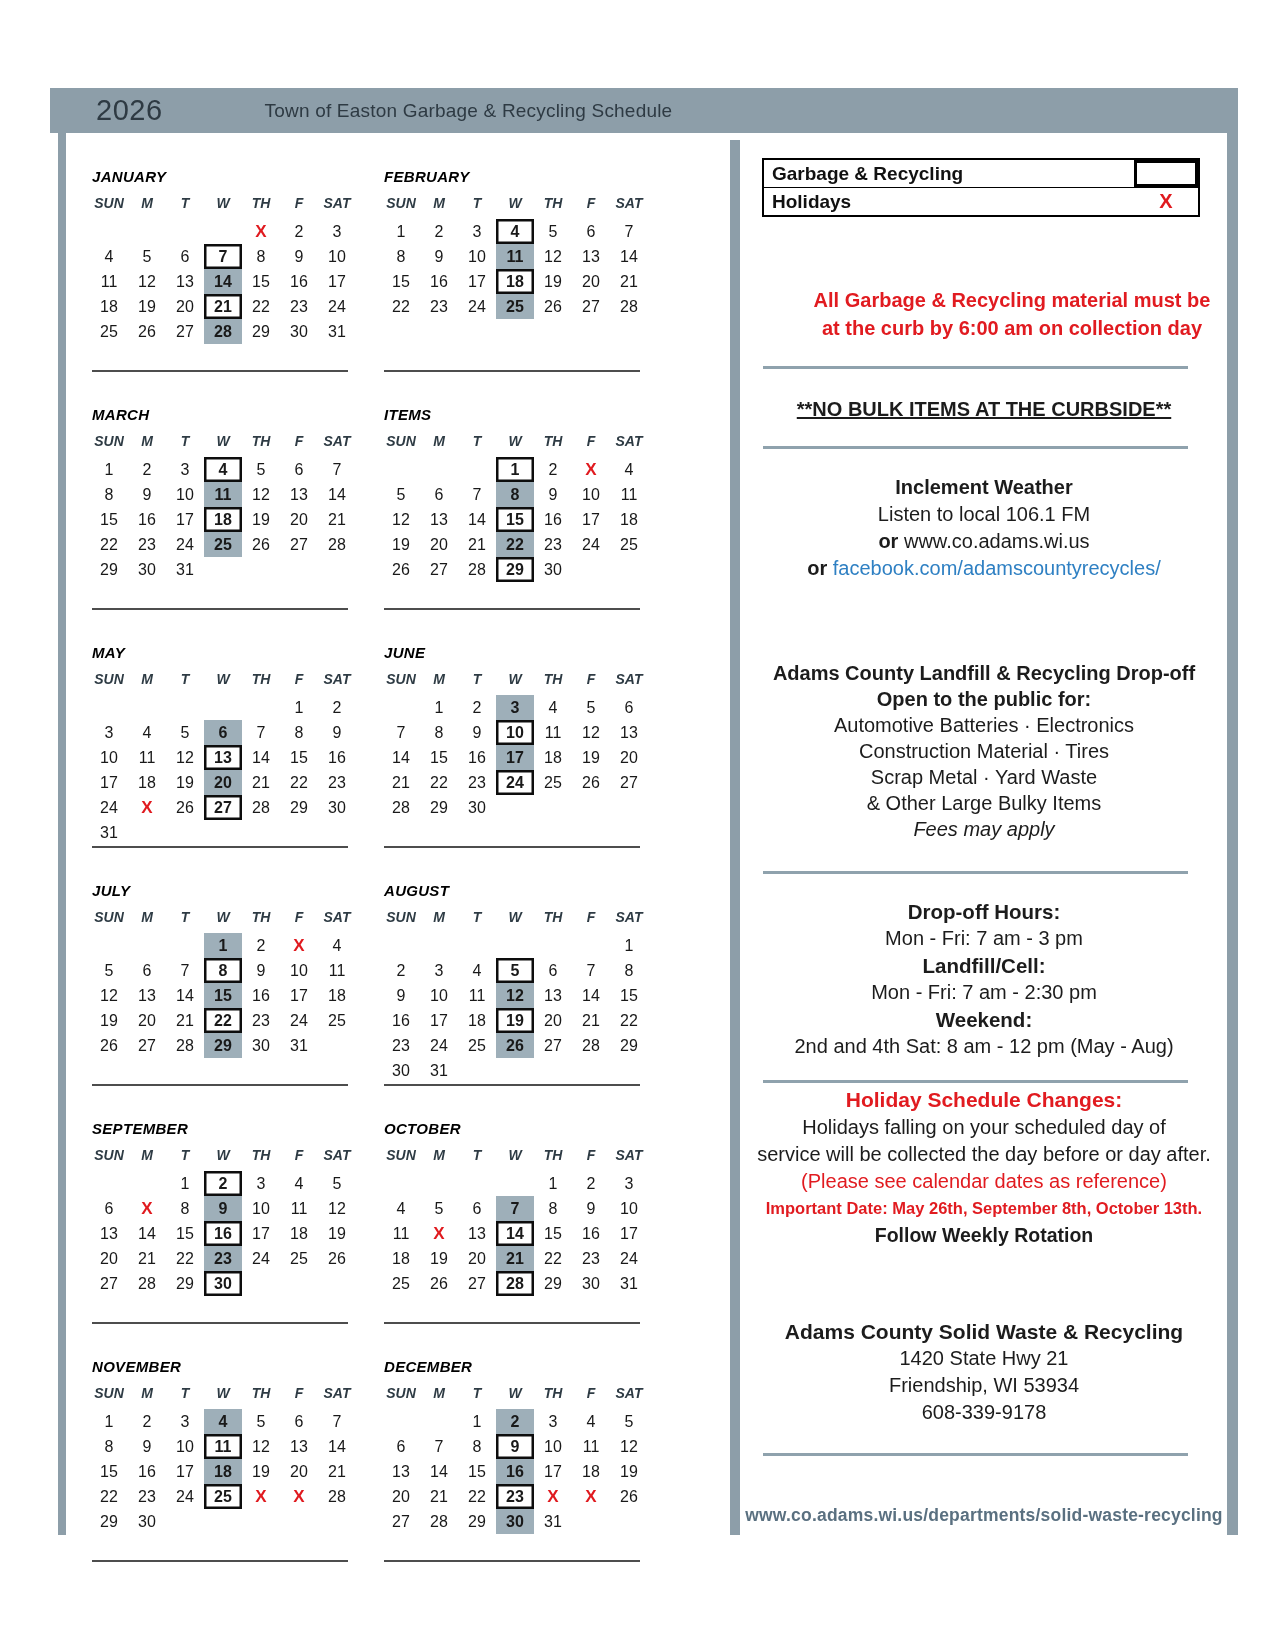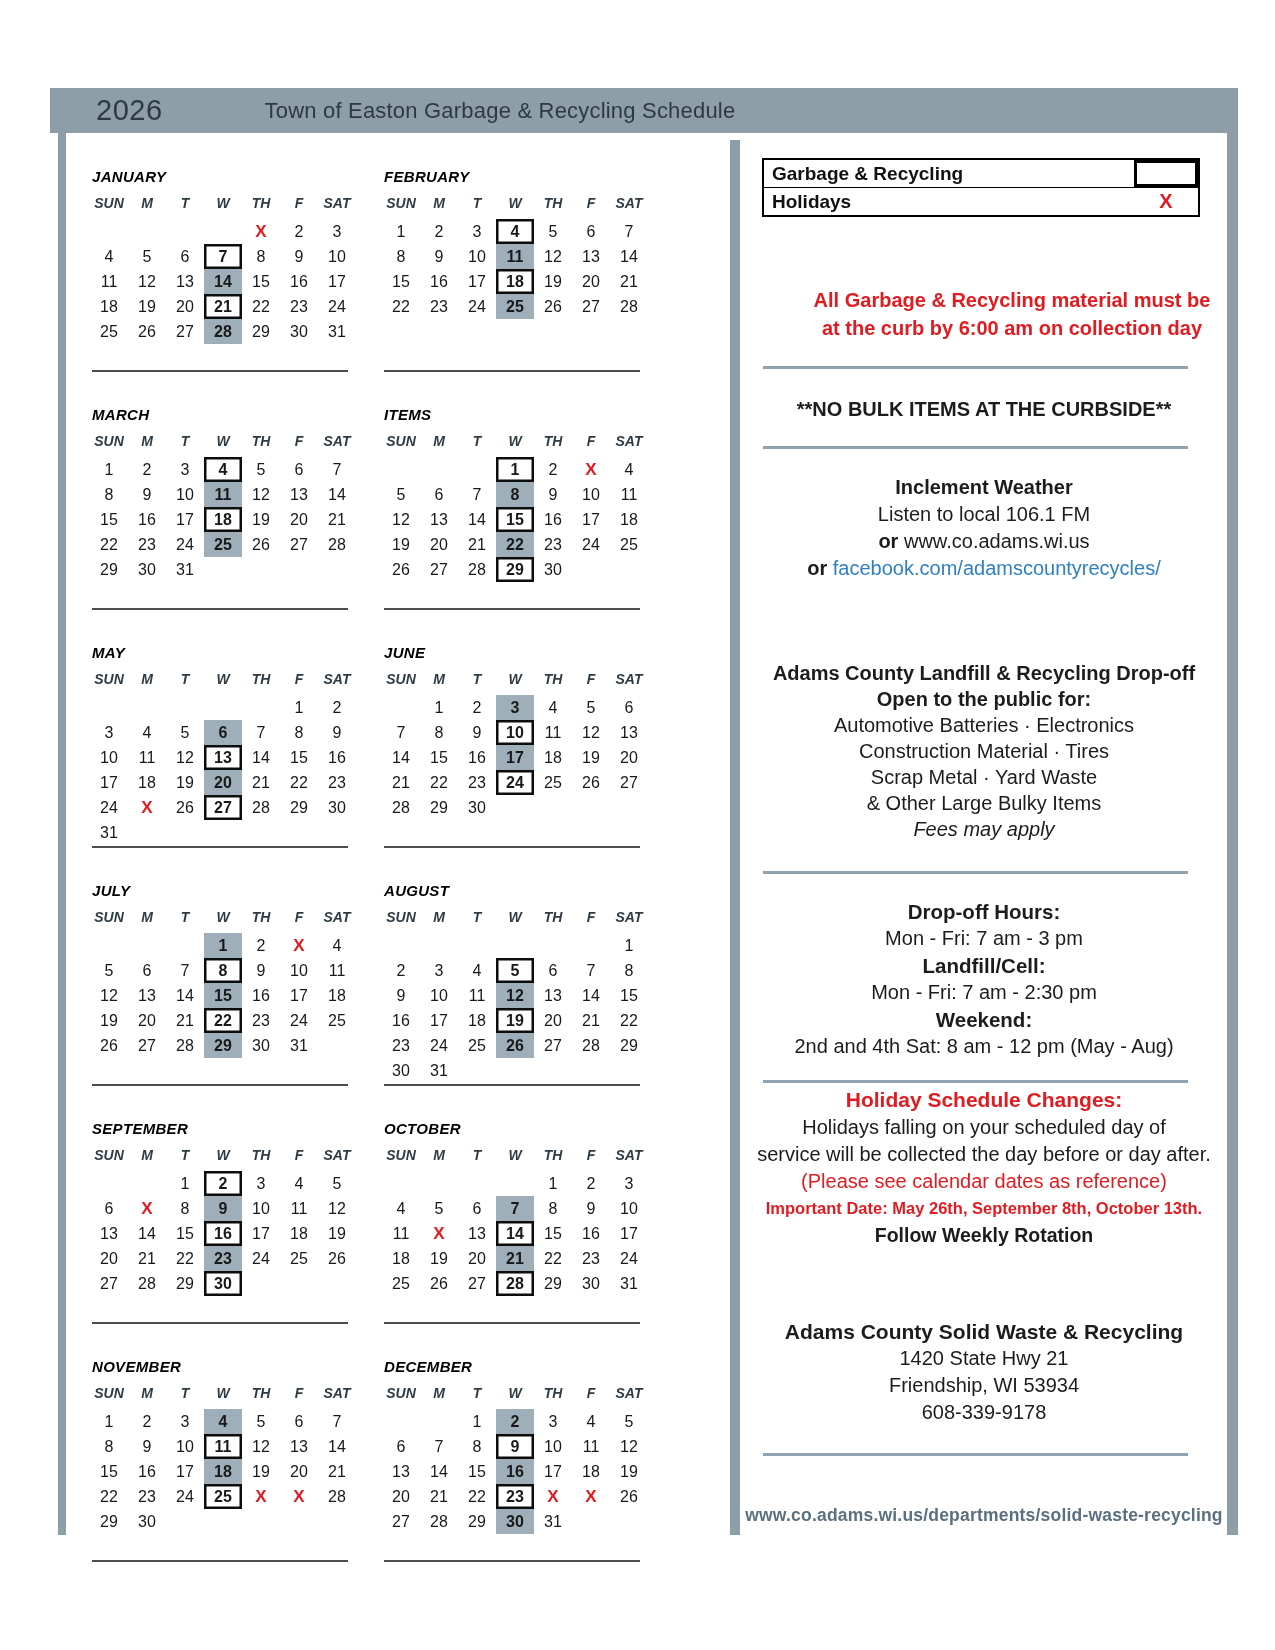--- a/index.html
+++ b/index.html
@@ -3,21 +3,21 @@
 <meta charset="utf-8">
 <style>
   html,body{margin:0;padding:0;}
   body{width:1275px;height:1650px;position:relative;background:#ffffff;
        font-family:"Liberation Sans",sans-serif;overflow:hidden;}
 
   
   .band{position:absolute;left:50px;top:88px;width:1188px;height:45px;
         background:#8d9ea9;display:flex;align-items:center;color:#2e3a43;}
   .band .yr{margin-left:46px;font-size:29px;letter-spacing:.5px;}
-  .band .ttl{margin-left:102px;font-size:22px;letter-spacing:.2px;}
+  .band .ttl{margin-left:102px;font-size:19px;letter-spacing:.2px;}
   .vbar{position:absolute;background:#8d9ea9;}
   #vbar-left{left:58px;top:133px;width:8px;height:1402px;}
   #vbar-mid{left:730px;top:140px;width:10px;height:1395px;}
   #vbar-right{left:1227px;top:133px;width:11px;height:1402px;}
 
   
   .month{position:absolute;width:272px;}
   .m-name{font-weight:bold;font-style:italic;font-size:15px;color:#000000;
           letter-spacing:.3px;padding-left:2px;}
   .m-grid{display:grid;grid-template-columns:repeat(7,38px);margin-top:7px;}
@@ -36,21 +36,21 @@
   .lrow{display:flex;height:27px;align-items:stretch;border-top:1.5px solid #000;}
   .lrow:first-child{border-top:none;}
   .llabel{flex:1;font-weight:bold;font-size:19px;text-align:left;padding-left:8px;line-height:27px;color:#111;}
   .lsw{width:64px;box-sizing:border-box;}
   .lsw.garbage{background:#9eafb9;border-left:1.5px solid #000;}
   .lsw.recycling{background:#fff;border:3px solid #000;}
   .lsw.holiday{color:#e01a1f;font-weight:bold;font-size:20px;text-align:center;line-height:27px;}
 
   #curb{top:286px;color:#e11b20;font-weight:bold;font-size:20px;line-height:28px;padding-left:28px;}
   #nobulk{top:398px;font-weight:bold;font-size:20px;}
-  #nobulk span{}
+  #nobulk span{text-decoration:underline;}
   #inclement{top:474px;font-size:20px;line-height:27px;}
   #inclement .t{font-weight:bold;}
   .b{font-weight:bold;}
   .link{color:#2f80c3;}
   #landfill{top:660px;font-size:20px;line-height:26px;}
   #landfill .t{font-weight:bold;}
   #landfill .note{font-style:italic;}
   #hours{top:898px;font-size:20px;line-height:27px;}
   .hlabel{font-weight:bold;font-size:20.5px;}
   #holidaysec{top:1085px;font-size:20px;line-height:27px;}

